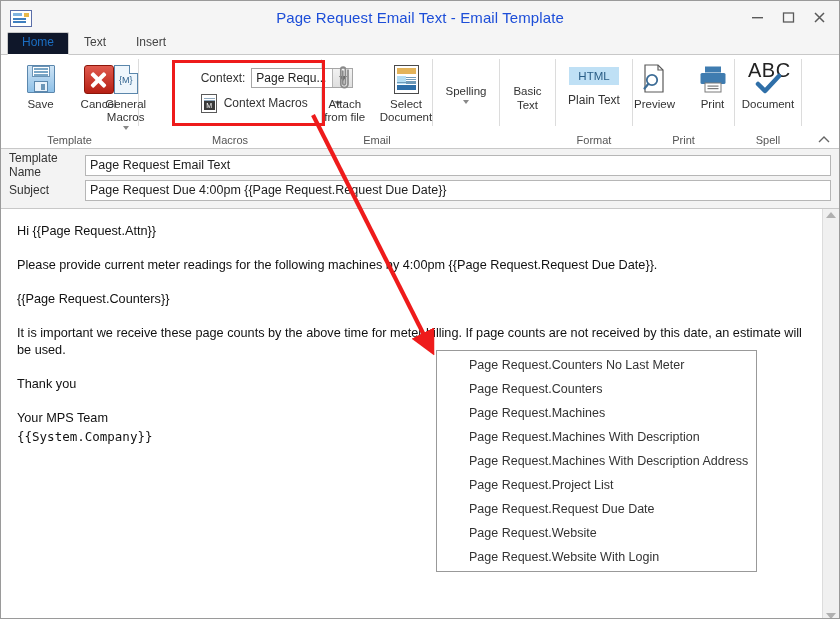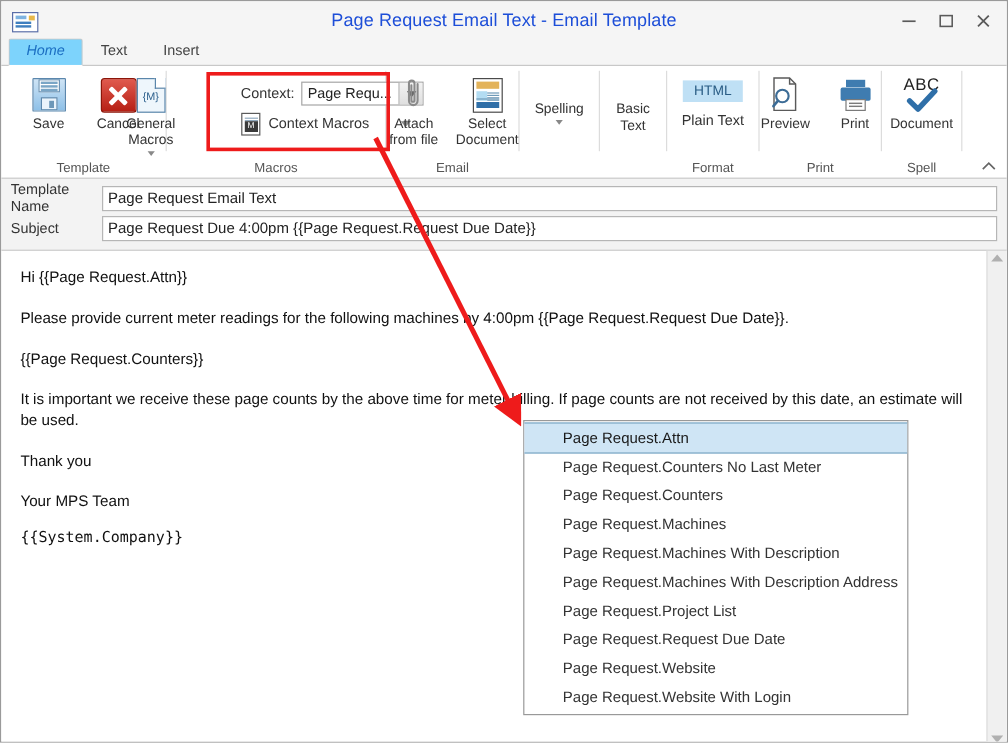--- a/index.html
+++ b/index.html
@@ -39,24 +39,23 @@
   .tabstrip{
     position:relative;height:21px;background:#f5f5f5;
     border-bottom:1px solid #c8c8c8;display:flex;align-items:flex-end;
     padding-left:6px;box-sizing:border-box;
   }
   .tab{
     font-size:12px;color:#444;padding:2px 14px 4px;line-height:15px;
     position:relative;top:1px;border:1px solid transparent;
   }
   .tab.active{
-    color:#1b6ec2;background:#7dd3fc;
+    color:#1b6ec2;background:#0f172a;
     border:1px solid #c8c8c8;border-bottom:1px solid #ffffff;
     border-radius:2px 2px 0 0;
-    font-style:italic;
   }
 
   
   .ribbon{
     position:relative;height:94px;background:#ffffff;
     border-bottom:1px solid #c8c8c8;display:flex;align-items:stretch;
     box-sizing:border-box;
   }
   .group{position:relative;display:flex;flex-direction:column;align-items:center;
          justify-content:flex-start;padding-top:4px;}
@@ -96,21 +95,21 @@
   .ic-macro-sm .sq{position:absolute;left:2px;bottom:2px;width:11px;height:9px;background:#3a3a3a;color:#fff;font-size:7px;line-height:9px;text-align:center;}
 
   .ic-seldoc{width:25px;height:29px;background:#fff;border:1px solid #4a4a4a;position:relative;box-sizing:border-box;overflow:hidden;}
   .ic-seldoc .hd{position:absolute;left:2px;top:2px;right:2px;height:6px;background:#e3b35a;}
   .ic-seldoc .bl{position:absolute;left:2px;top:10px;width:9px;height:8px;background:#b3dcf2;}
   .ic-seldoc .ln{position:absolute;right:2px;width:10px;height:1px;background:#6f9ab8;}
   .ic-seldoc .r1{top:11px;} .ic-seldoc .r2{top:13px;} .ic-seldoc .r3{top:15px;} .ic-seldoc .r4{top:17px;}
   .ic-seldoc .ft{position:absolute;left:2px;right:2px;bottom:3px;height:5px;background:#2f6fa8;}
   .ic-seldoc .ln5{position:absolute;left:2px;right:2px;bottom:10px;height:1px;background:#6f9ab8;}
   .ic-spell{width:40px;height:32px;position:relative;}
-  .ic-spell .abc{position:absolute;top:0;left:0;right:0;text-align:center;font-size:14px;color:#222;letter-spacing:0.5px;line-height:14px;}
+  .ic-spell .abc{position:absolute;top:0;left:0;right:0;text-align:center;font-size:20px;color:#222;letter-spacing:0.5px;line-height:14px;}
   .txtonly{font-size:11.5px;color:#333;text-align:center;line-height:14px;padding:22px 8px 0;}
   .caret-lone{width:0;height:0;border-left:3px solid transparent;border-right:3px solid transparent;border-top:4px solid #888;margin:2px auto 0;}
 
   .fmt-col{display:flex;flex-direction:column;align-items:center;padding-top:8px;}
   .fmt-html{background:#bfe0f5;color:#2a5d85;font-size:11.5px;padding:3px 9px;margin-bottom:6px;}
   .fmt-plain{color:#333;font-size:12px;padding:2px 6px;}
 
   
   .macgroup{padding:0 10px;display:flex;flex-direction:column;justify-content:center;margin-left:36px;}
   .ctxrow{display:flex;align-items:center;margin:9px 0 4px;}
@@ -418,31 +417,30 @@
     </div>
   </div>
 
   <div class="editorwrap">
     <div class="editor">
       <p>Hi {{Page Request.Attn}}</p>
       <p>Please provide current meter readings for the following machines by 4:00pm {{Page Request.Request Due Date}}.</p>
       <p>{{Page Request.Counters}}</p>
       <p>It is important we receive these page counts by the above time for meter billing. If page counts are not received by this date, an estimate will be used.</p>
       <p>Thank you</p>
-      <p style="margin-bottom:12px">Your MPS Team</p>
+      <p style="margin-bottom:1px">Your MPS Team</p>
       <p class="mono">{{System.Company}}</p>
     </div>
     <div class="vscroll">
       <span class="ar up"></span>
       <span class="ar dn"></span>
     </div>
   </div>
 
   <div class="popup">
-    <div class="opt sel">Page Request.Attn</div>
     <div class="opt">Page Request.Counters No Last Meter</div>
     <div class="opt">Page Request.Counters</div>
     <div class="opt">Page Request.Machines</div>
     <div class="opt">Page Request.Machines With Description</div>
     <div class="opt">Page Request.Machines With Description Address</div>
     <div class="opt">Page Request.Project List</div>
     <div class="opt">Page Request.Request Due Date</div>
     <div class="opt">Page Request.Website</div>
     <div class="opt">Page Request.Website With Login</div>
   </div>

